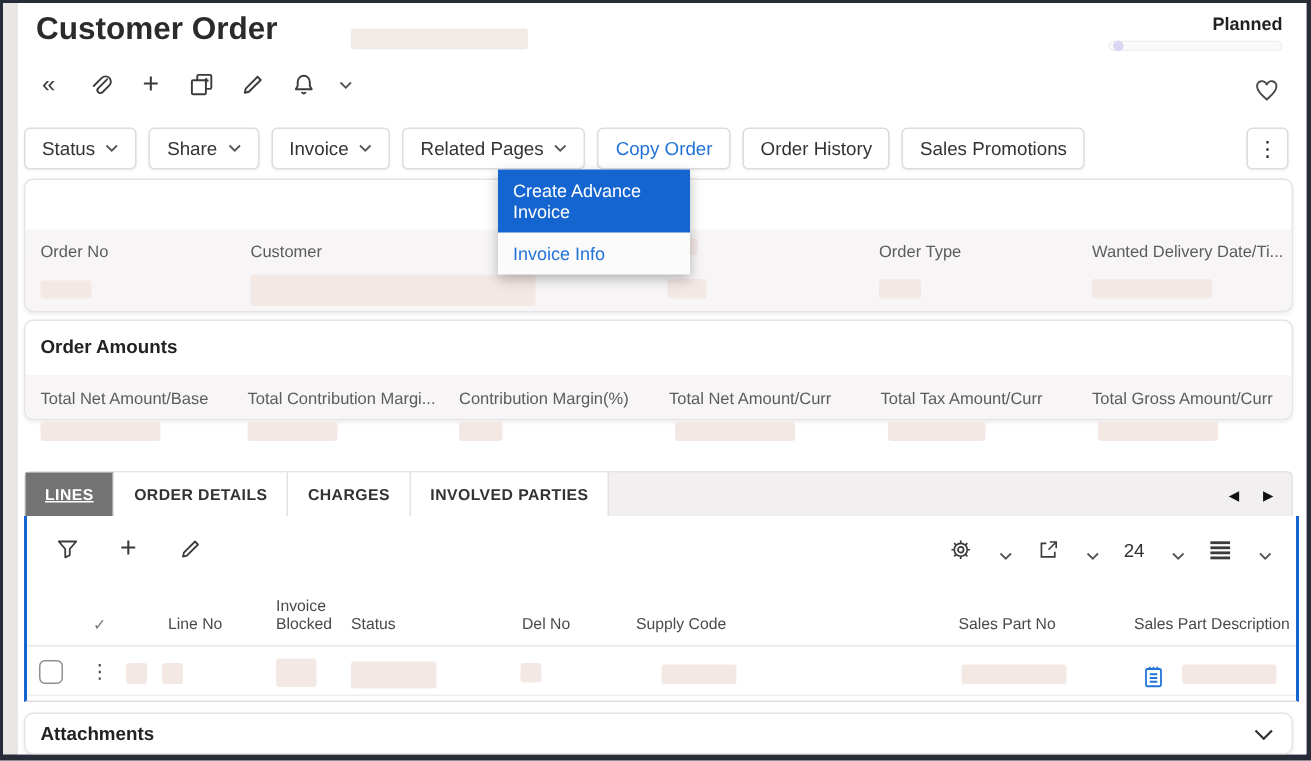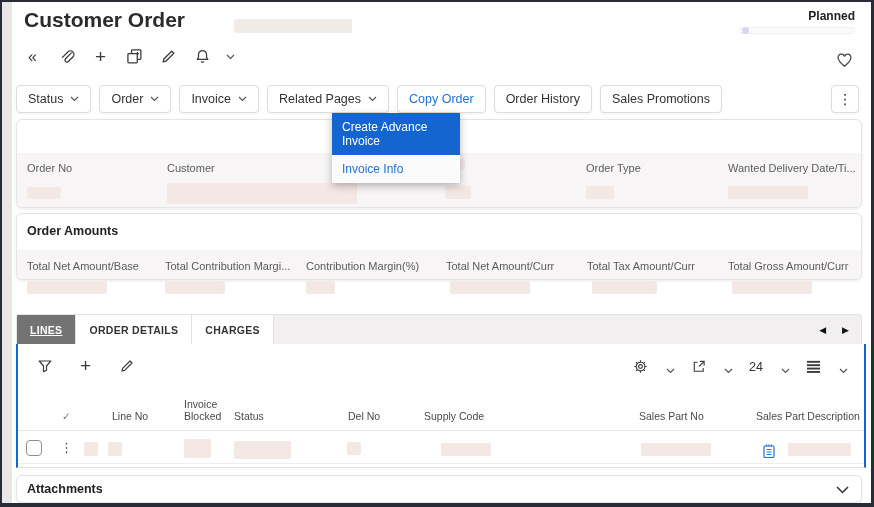--- a/index.html
+++ b/index.html
@@ -143,21 +143,21 @@
   </div>
 
   <div class="abs menu-row">
     <button class="cmd-btn">
       <span>Status</span>
       <svg width="9" height="6" viewBox="0 0 9 6" fill="none" stroke="#555" stroke-width="1.2">
           <path d="M1 1 L4.5 4.5 L8 1"></path>
         </svg>
     </button>
     <button class="cmd-btn">
-      <span>Order</span>
+      <span>Share</span>
       <svg width="9" height="6" viewBox="0 0 9 6" fill="none" stroke="#555" stroke-width="1.2">
           <path d="M1 1 L4.5 4.5 L8 1"></path>
         </svg>
     </button>
     <button class="cmd-btn">
       <span>Invoice</span>
       <svg width="9" height="6" viewBox="0 0 9 6" fill="none" stroke="#555" stroke-width="1.2">
           <path d="M1 1 L4.5 4.5 L8 1"></path>
         </svg>
     </button>
@@ -213,20 +213,21 @@
     <span class="flabel" style="left:570px;top:46px;">Total Tax Amount/Curr</span>
     <span class="ph" style="left:575px;top:67px;width:65px;height:13px;"></span>
     <span class="flabel" style="left:711px;top:46px;">Total Gross Amount/Curr</span>
     <span class="ph" style="left:715px;top:67px;width:80px;height:13px;"></span>
   </div>
 
   <div class="abs tabstrip">
     <div class="tab active">LINES</div>
     <div class="tab">ORDER DETAILS</div>
     <div class="tab">CHARGES</div>
+    <div class="tab">INVOLVED PARTIES</div>
     <div class="tab-arrows">
       <span class="tab-arrow">◀</span>
       <span class="tab-arrow">▶</span>
     </div>
   </div>
 
   <div class="abs table-card">
     <div class="tbl-toolbar">
       <span class="tool-ic">
         <svg width="16" height="16" viewBox="0 0 16 16" fill="none" stroke="#3b3b3b" stroke-width="1.2" stroke-linejoin="round">

